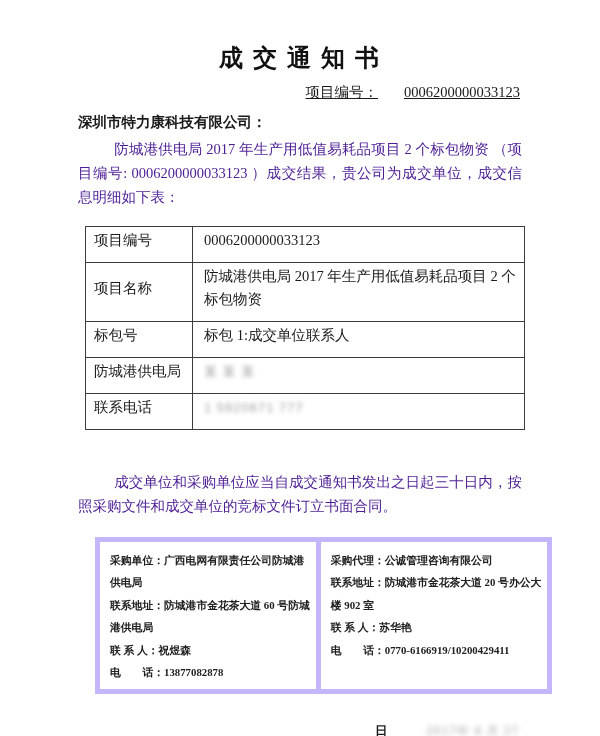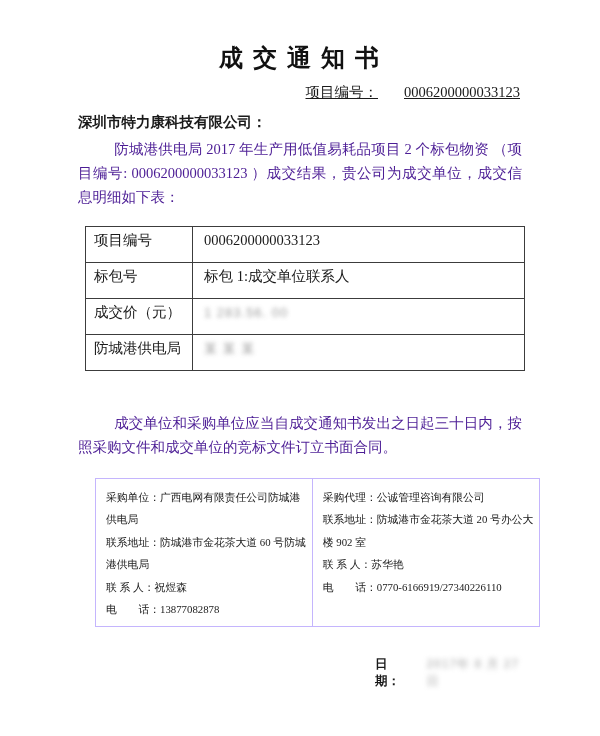--- a/index.html
+++ b/index.html
@@ -74,25 +74,25 @@
     user-select: none;
   }
 
   table.contacts {
     margin-top: 19px;
     margin-left: 17px;
     width: 428px;
     border-collapse: collapse;
   }
   table.contacts td {
-    border: 1px solid #c4b5fd;
+    border: 5px solid #c4b5fd;
     vertical-align: top;
     padding: 7px 6px 6px 10px;
     font-size: 10.8px;
-    font-weight: 400;
+    font-weight: 700;
     color: #202020;
   }
   table.contacts td.buyer { width: 208px; }
   table.contacts td.agent { width: 220px; }
   table.contacts .cline { line-height: 22.4px; white-space: nowrap; }
 
   .date-line {
     margin-top: 29px;
     margin-left: 297px;
     font-size: 12.5px;
@@ -121,31 +121,35 @@
   <div class="addressee">深圳市特力康科技有限公司：</div>
 
   <div class="para para1">防城港供电局 2017 年生产用低值易耗品项目 2 个标包物资 （项目编号: 0006200000033123 ）成交结果，贵公司为成交单位，成交信息明细如下表：</div>
 
   <table class="award">
     <tbody>
       <tr>
         <td class="lbl">项目编号</td>
         <td class="val">0006200000033123</td>
       </tr>
+      <tr class="tall">
+        <td class="lbl">项目名称</td>
+        <td class="val">防城港供电局 2017 年生产用低值易耗品项目 2 个标包物资</td>
+      </tr>
       <tr>
         <td class="lbl">标包号</td>
         <td class="val">标包 1:成交单位联系人</td>
       </tr>
       <tr>
-        <td class="lbl">成交价（元）</td>
-        <td class="val"><span class="redacted">1 283.56. 00</span></td>
+        <td class="lbl">防城港供电局</td>
+        <td class="val"><span class="redacted">某 某 某</span></td>
       </tr>
       <tr>
-        <td class="lbl">防城港供电局</td>
-        <td class="val"><span class="redacted">某 某 某</span></td>
+        <td class="lbl">联系电话</td>
+        <td class="val"><span class="redacted">1 5920671 777</span></td>
       </tr>
     </tbody>
   </table>
 
   <div class="para para2">成交单位和采购单位应当自成交通知书发出之日起三十日内，按照采购文件和成交单位的竞标文件订立书面合同。</div>
 
   <table class="contacts">
     <tbody>
       <tr>
         <td class="buyer">
@@ -154,21 +158,21 @@
           <div class="cline">联系地址：防城港市金花茶大道 60 号防城</div>
           <div class="cline">港供电局</div>
           <div class="cline">联 系 人：祝煜森</div>
           <div class="cline">电　　话：13877082878</div>
         </td>
         <td class="agent">
           <div class="cline">采购代理：公诚管理咨询有限公司</div>
           <div class="cline">联系地址：防城港市金花茶大道 20 号办公大</div>
           <div class="cline">楼 902 室</div>
           <div class="cline">联 系 人：苏华艳</div>
-          <div class="cline">电　　话：0770-6166919/27340226110</div>
+          <div class="cline">电　　话：0770-6166919/10200429411</div>
         </td>
       </tr>
     </tbody>
   </table>
 
   <div class="date-line">
     <span>日　期：</span>
     <span class="redacted">2017年 8 月 27 日</span>
   </div>
 

